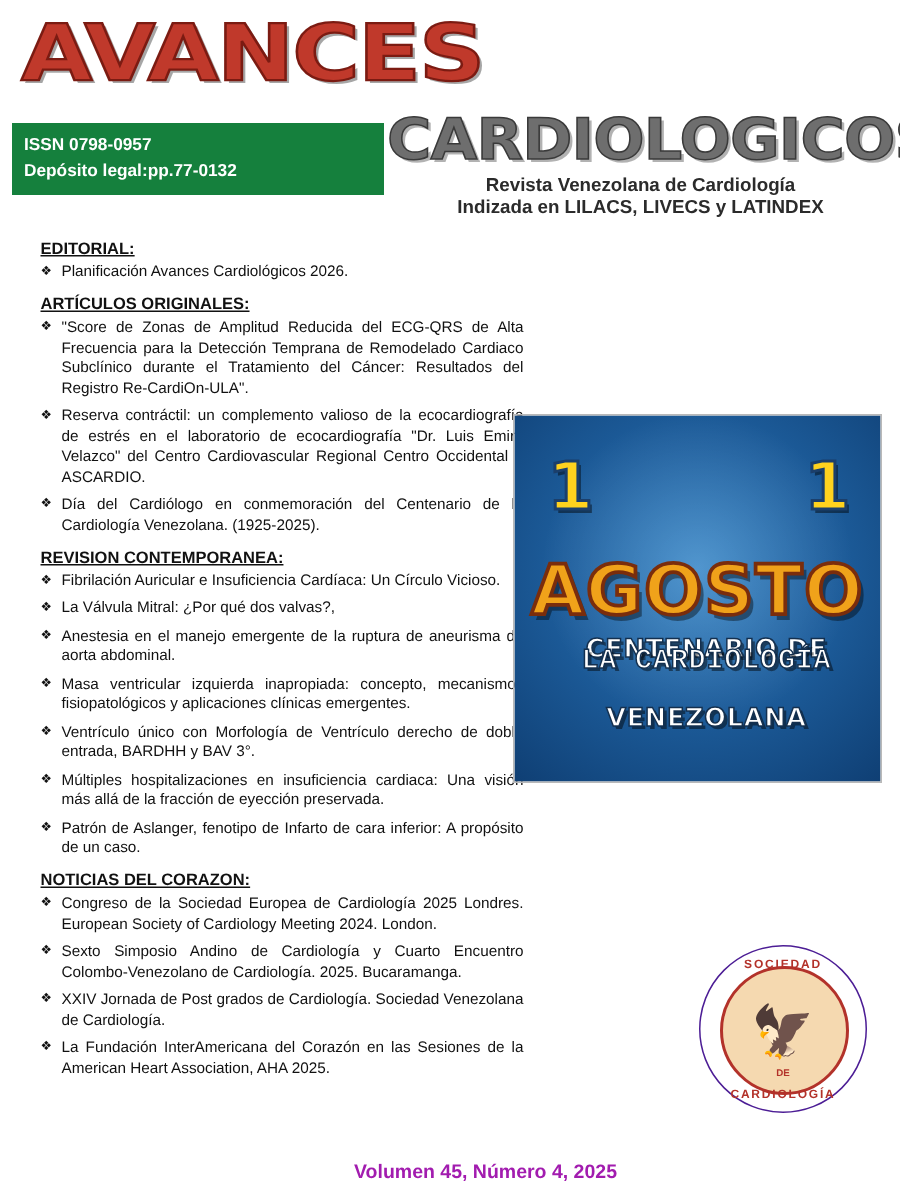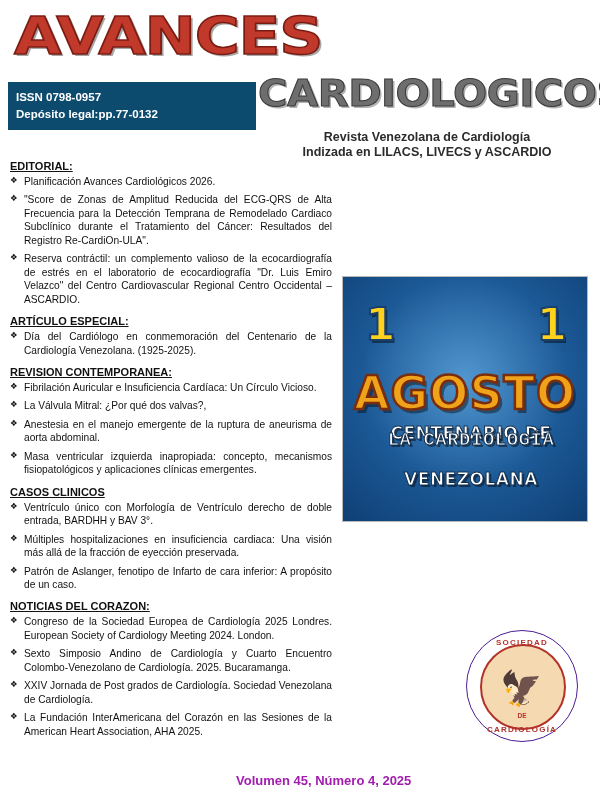--- a/index.html
+++ b/index.html
@@ -33,21 +33,21 @@
     -webkit-text-stroke: 1.5px #7b1b12;
     text-shadow: 2px 2px 0 rgba(0,0,0,0.35);
     line-height: 1;
     transform: scaleX(1.18);
     transform-origin: left center;
   }
   .issn-box {
     position: absolute;
     left: 8px; top: 82px;
     width: 248px; height: 48px;
-    background: #0c4a6e;
+    background: #15803d;
     color: #ffffff;
     font-size: 11.5px;
     font-weight: bold;
     padding: 7px 16px 0 8px;
     line-height: 1.5;
   }
   .cardiologicos {
     position: absolute;
     left: 258px; top: 74px;
     font-family: "DejaVu Sans", sans-serif;
@@ -61,36 +61,35 @@
     transform: scaleX(1.06);
     transform-origin: left center;
   }
   .subtitle1, .subtitle2 {
     position: absolute;
     left: 262px;
     width: 330px;
     text-align: center;
     font-weight: bold;
     color: #2b2b2b;
-    margin-top: 14px;
   }
   .subtitle1 { top: 116px; font-size: 12.5px; }
   .subtitle2 { top: 131px; font-size: 12.5px; }
 
   
   .content {
     position: absolute;
     top: 158px; left: 0;
     width: 600px;
     height: 620px;
   }
 
   .col-left {
     position: absolute;
-    left: 10px; top: 0;
+    left: 27px; top: 0;
     width: 322px;
   }
 
   .section-head {
     font-size: 11px;
     font-weight: bold;
     color: #111;
     text-decoration: underline;
     margin: 9px 0 3px 0;
   }
@@ -235,51 +234,50 @@
   <div class="masthead">
     <div class="avances">AVANCES</div>
 
     <div class="issn-box">
       <div>ISSN 0798-0957</div>
       <div>Depósito legal:pp.77-0132</div>
     </div>
 
     <div class="cardiologicos">CARDIOLOGICOS</div>
     <div class="subtitle1">Revista Venezolana de Cardiología</div>
-    <div class="subtitle2">Indizada en LILACS, LIVECS y ASCARDIO</div>
+    <div class="subtitle2">Indizada en LILACS, LIVECS y LATINDEX</div>
   </div>
 
   <div class="content">
 
     <div class="col-left">
 
       <div class="section-head first">EDITORIAL:</div>
       <ul class="items">
         <li>Planificación Avances Cardiológicos 2026.</li>
       </ul>
 
+      <div class="section-head">ARTÍCULOS ORIGINALES:</div>
       <ul class="items">
         <li>"Score de Zonas de Amplitud Reducida del ECG-QRS de Alta Frecuencia para la Detección Temprana de Remodelado Cardiaco Subclínico durante el Tratamiento del Cáncer: Resultados del Registro Re-CardiOn-ULA".</li>
         <li>Reserva contráctil: un complemento valioso de la ecocardiografía de estrés en el laboratorio de ecocardiografía "Dr. Luis Emiro Velazco" del Centro Cardiovascular Regional Centro Occidental – ASCARDIO.</li>
       </ul>
 
-      <div class="section-head">ARTÍCULO ESPECIAL:</div>
       <ul class="items">
         <li>Día del Cardiólogo en conmemoración del Centenario de la Cardiología Venezolana.    (1925-2025).</li>
       </ul>
 
       <div class="section-head">REVISION CONTEMPORANEA:</div>
       <ul class="items">
         <li>Fibrilación Auricular e Insuficiencia Cardíaca: Un Círculo Vicioso.</li>
         <li>La Válvula Mitral: ¿Por qué dos valvas?,</li>
         <li>Anestesia en el manejo emergente de la ruptura de aneurisma de aorta abdominal.</li>
         <li>Masa ventricular izquierda inapropiada: concepto, mecanismos fisiopatológicos y aplicaciones clínicas emergentes.</li>
       </ul>
 
-      <div class="section-head">CASOS CLINICOS</div>
       <ul class="items">
         <li>Ventrículo único con Morfología de Ventrículo derecho de doble entrada, BARDHH y BAV 3°.</li>
         <li>Múltiples hospitalizaciones en insuficiencia cardiaca: Una visión más allá de la fracción de eyección preservada.</li>
         <li>Patrón de Aslanger, fenotipo de Infarto de cara inferior: A propósito de un caso.</li>
       </ul>
 
       <div class="section-head">NOTICIAS DEL CORAZON:</div>
       <ul class="items">
         <li>Congreso de la Sociedad Europea de Cardiología 2025 Londres. European Society of Cardiology Meeting 2024. London.</li>
         <li>Sexto Simposio Andino de Cardiología y Cuarto Encuentro Colombo-Venezolano de Cardiología. 2025. Bucaramanga.</li>

